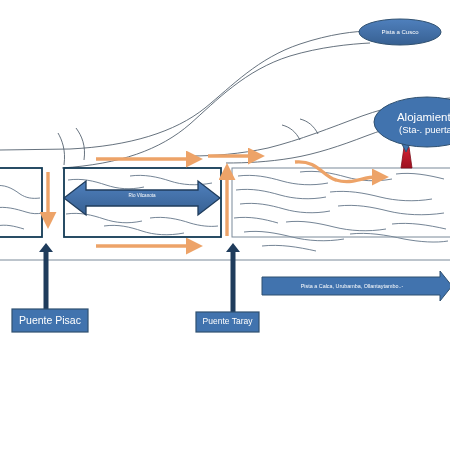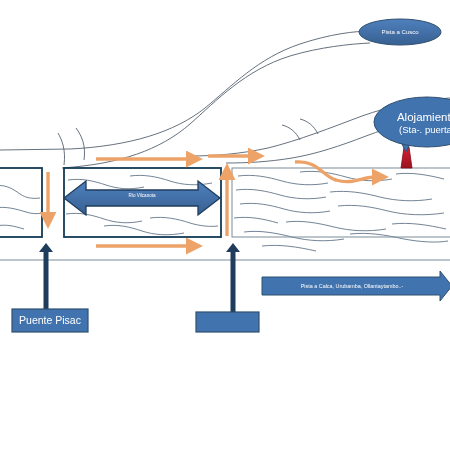--- a/index.html
+++ b/index.html
@@ -132,14 +132,15 @@
     <span class="c-t1">Alojamiento</span>
     <span class="c-t2">(Sta-. puerta)</span>
   </div>
 
   <div class="lbl t-rio" style="left:92px;top:191px;width:100px;height:10px;">Río Vilcanota</div>
 
   <div class="lbl t-pista2" style="left:264px;top:279px;width:176px;height:14px;">Pista a Calca, Urubamba, Ollantaytambo..-</div>
 
   <div class="lbl t-pisac" style="left:12px;top:310px;width:76px;height:21px;">Puente Pisac</div>
 
+  <div class="lbl t-taray" style="left:196px;top:313px;width:63px;height:18px;">Puente Taray</div>
 
 </div>
 
 </body></html>

